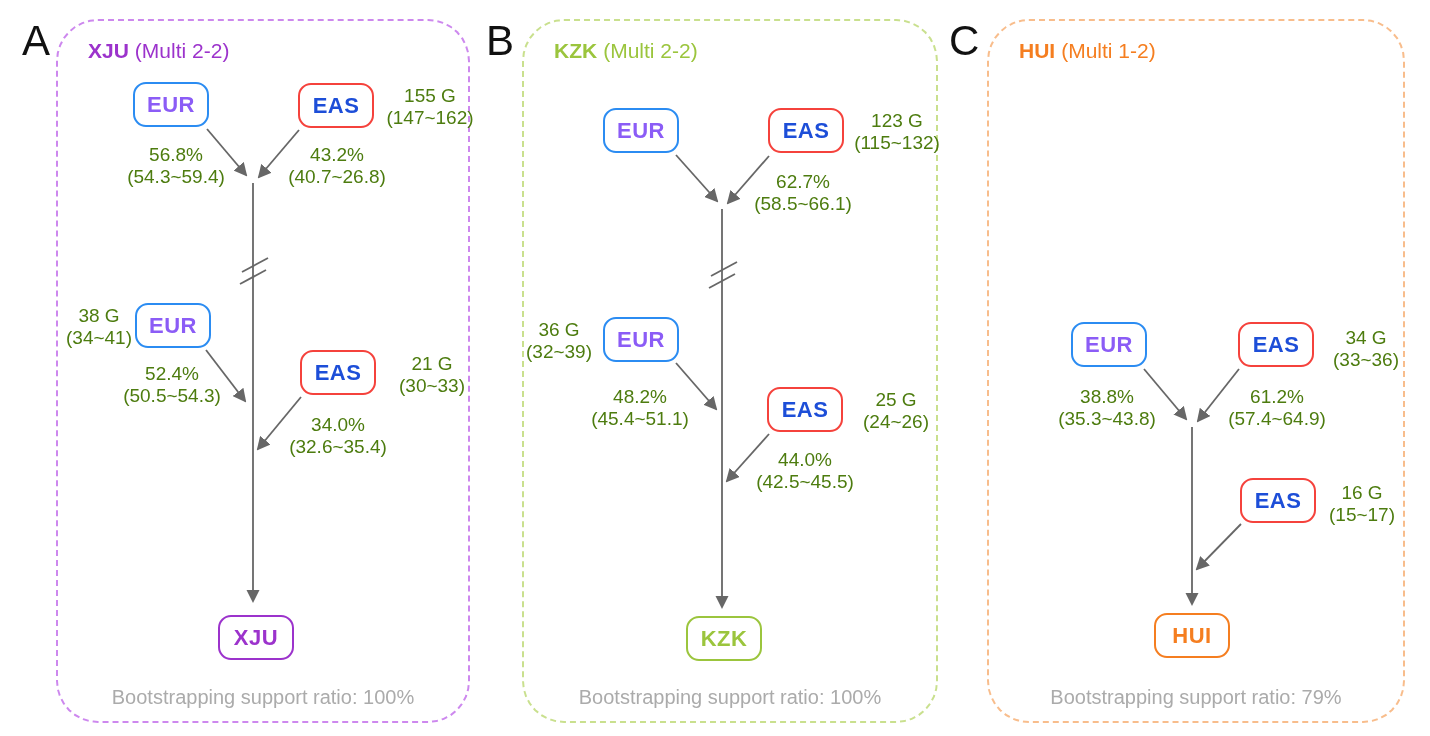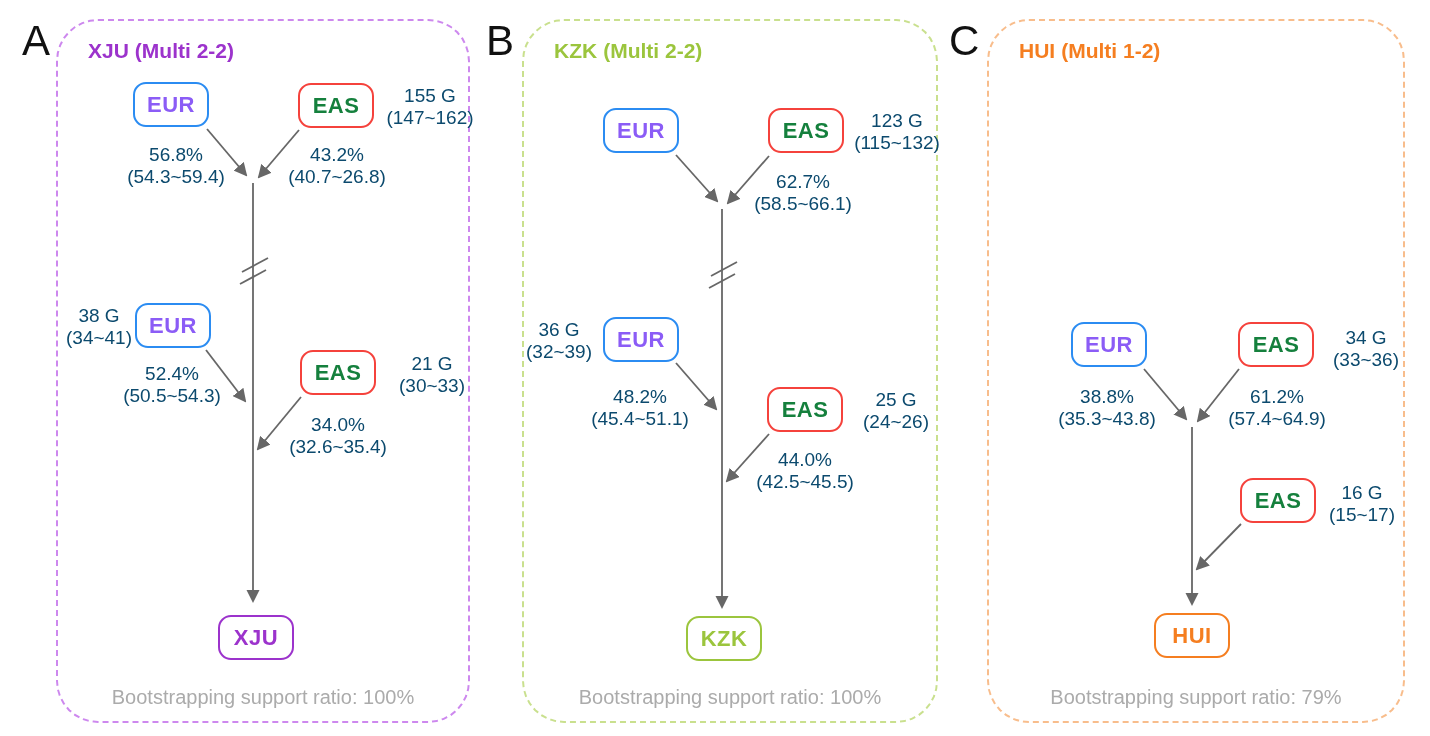--- a/index.html
+++ b/index.html
@@ -12,38 +12,38 @@
   }
   .panel{
     position:absolute;top:19px;height:704px;border:2px dashed #ccc;
     border-radius:42px;box-sizing:border-box;background:transparent;
   }
   .panel.pa{left:56px;width:414px;border-color:#cd88ee;}
   .panel.pb{left:522px;width:416px;border-color:#c9e08e;}
   .panel.pc{left:987px;width:418px;border-color:#f8bd8c;}
   .panel-title{position:absolute;font-size:21px;white-space:nowrap;}
   .panel-title .tname{font-weight:bold;}
-  .panel-title .tsuffix{margin-left:6px;font-weight:700;margin-top:13px;}
+  .panel-title .tsuffix{margin-left:6px;font-weight:400;margin-top:13px;}
   .ta{color:#9c33cc;}
   .tb{color:#9bc53d;}
   .tc{color:#f57e20;}
   .node{
     position:absolute;width:76px;height:45px;box-sizing:border-box;
     border:2.5px solid;border-radius:13px;background:#fff;
     display:flex;align-items:center;justify-content:center;
     font-size:22px;font-weight:bold;letter-spacing:0.5px;
   }
   .node.eur{color:#8b5cf6;border-color:#2b8cf2;}
-  .node.eas{color:#15803d;border-color:#f5423c;}
+  .node.eas{color:#1d4ed8;border-color:#f5423c;}
   .node.txju{color:#9c33cc;border-color:#9c33cc;}
   .node.tkzk{color:#9bc53d;border-color:#9bc53d;}
   .node.thui{color:#f57e20;border-color:#f57e20;}
   .lbl{
     position:absolute;text-align:center;font-size:19px;line-height:22px;
-    color:#0c4a6e;transform:translateX(-50%);white-space:nowrap;
+    color:#4d7c0f;transform:translateX(-50%);white-space:nowrap;
   }
   .bootstrap{
     position:absolute;left:0;top:665px;width:100%;text-align:center;
     font-size:20px;color:#ababab;
   }
   svg.arrows{position:absolute;left:0;top:0;pointer-events:none;}
 </style>
 </head>
 <body>
 

